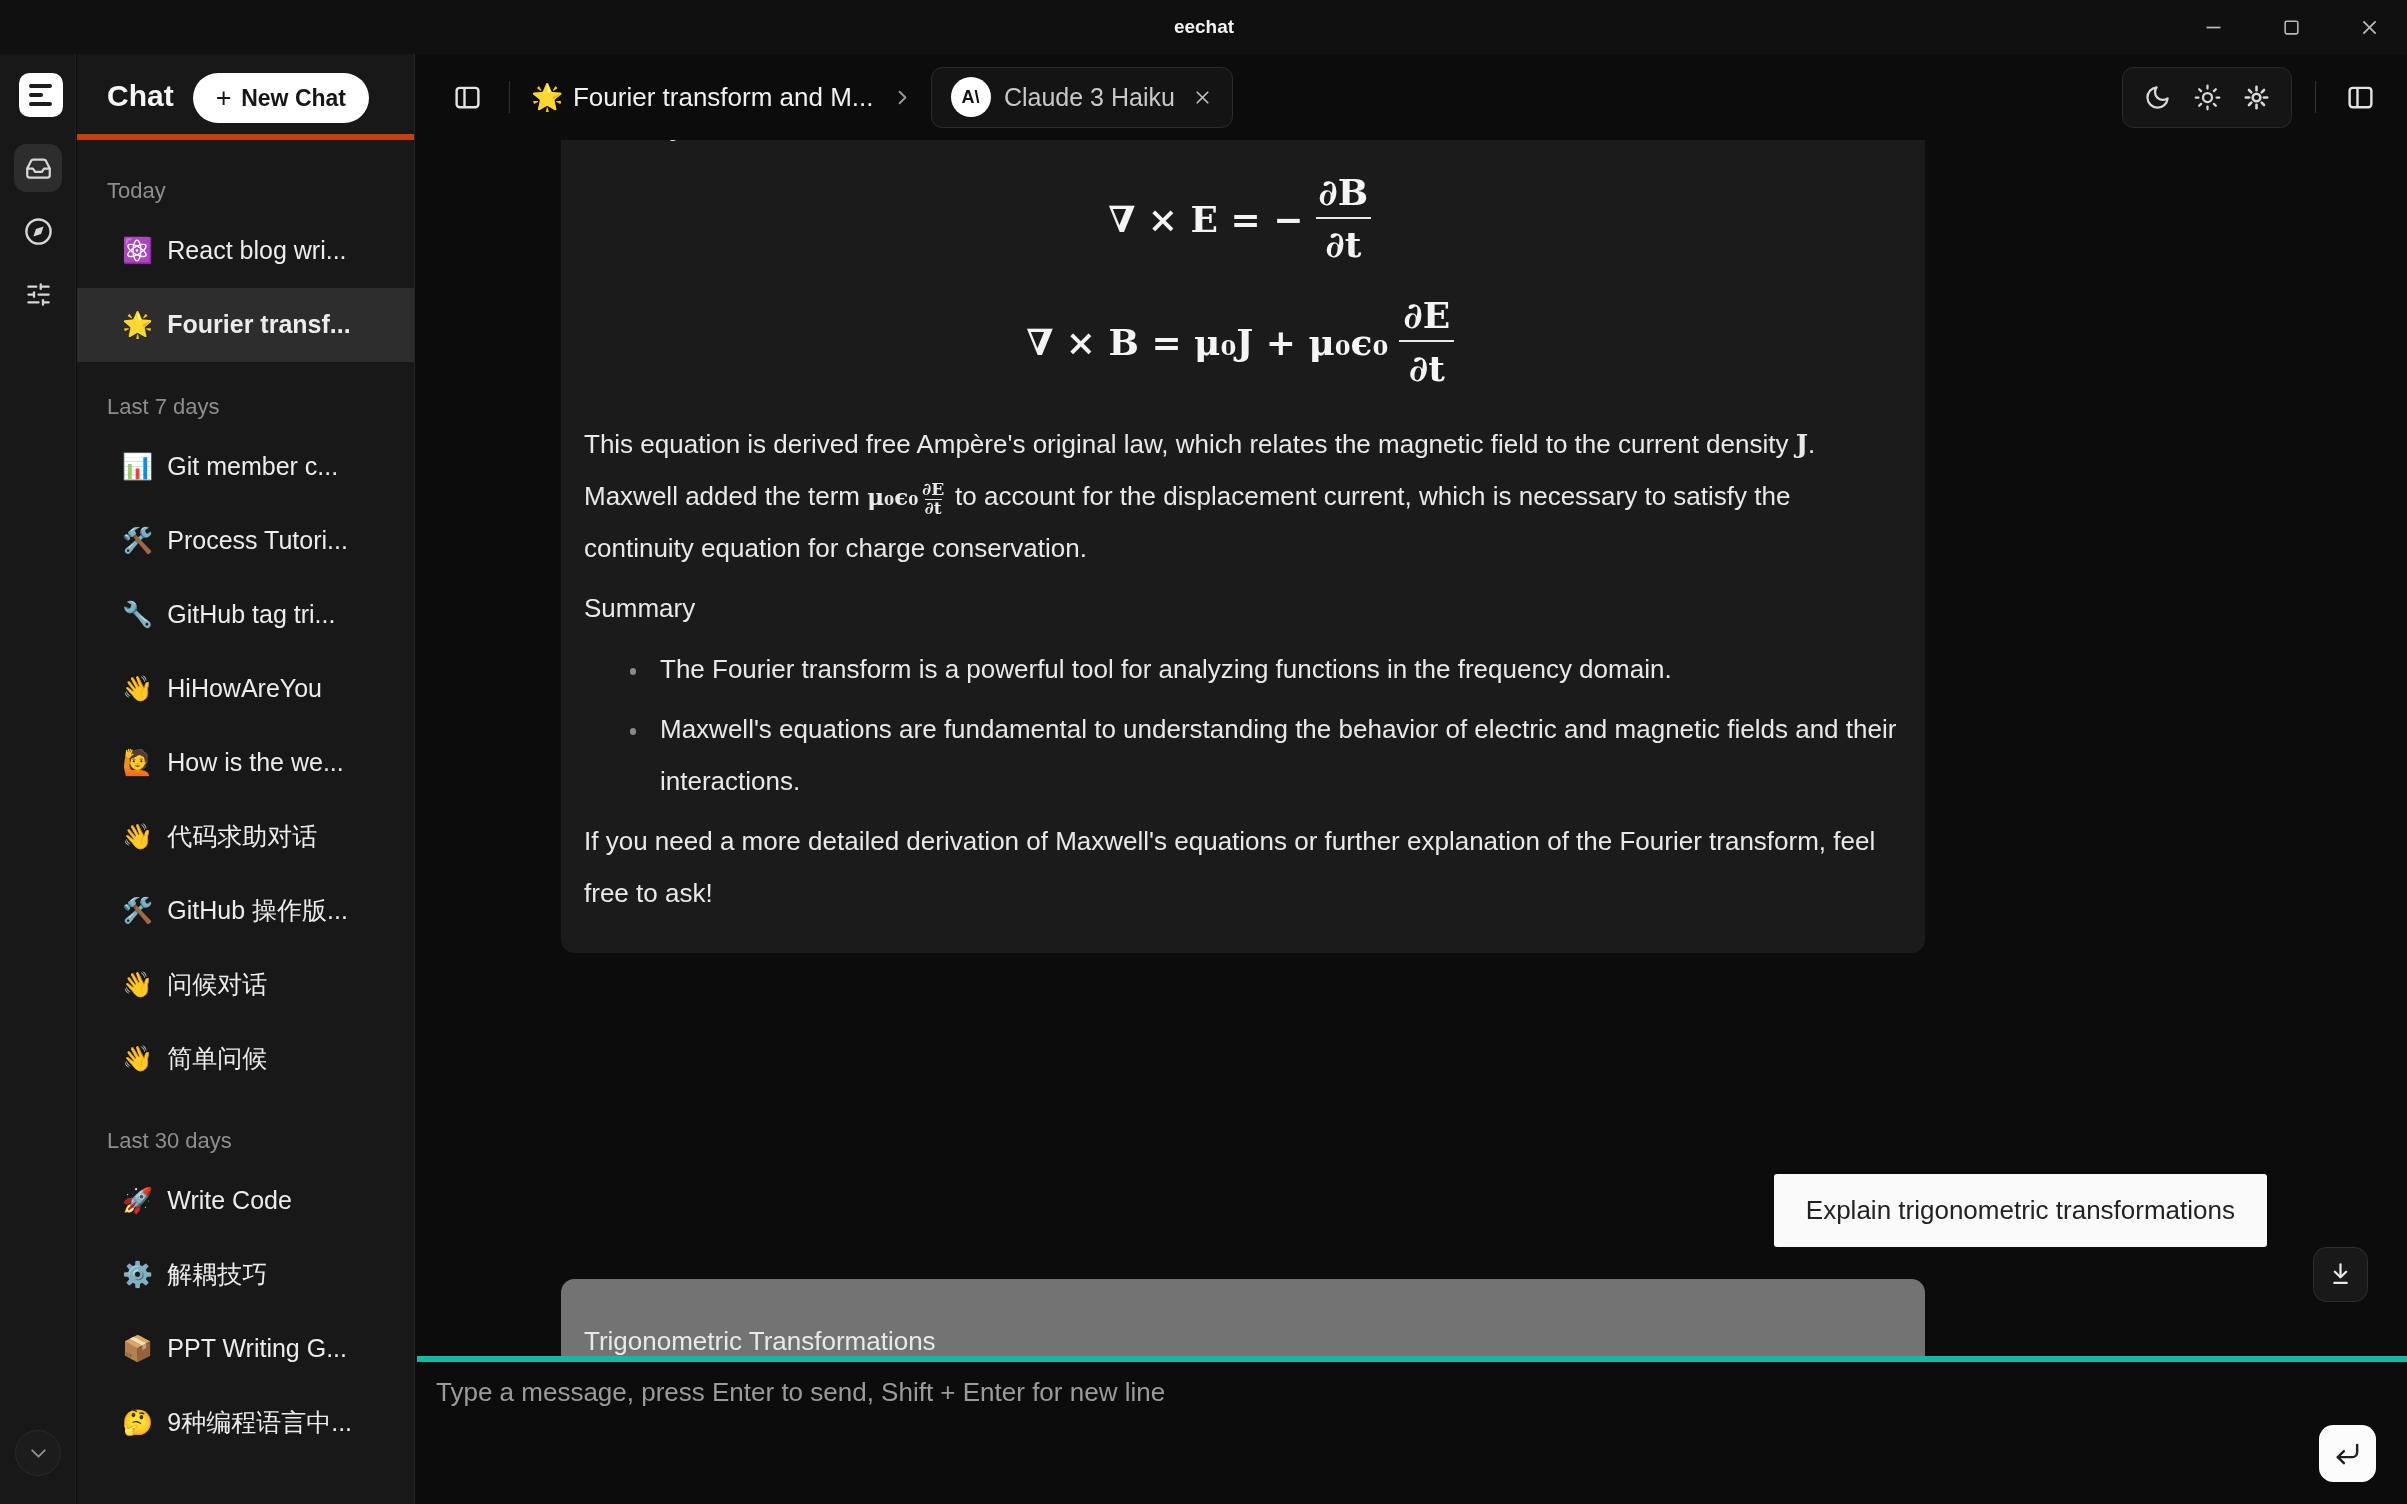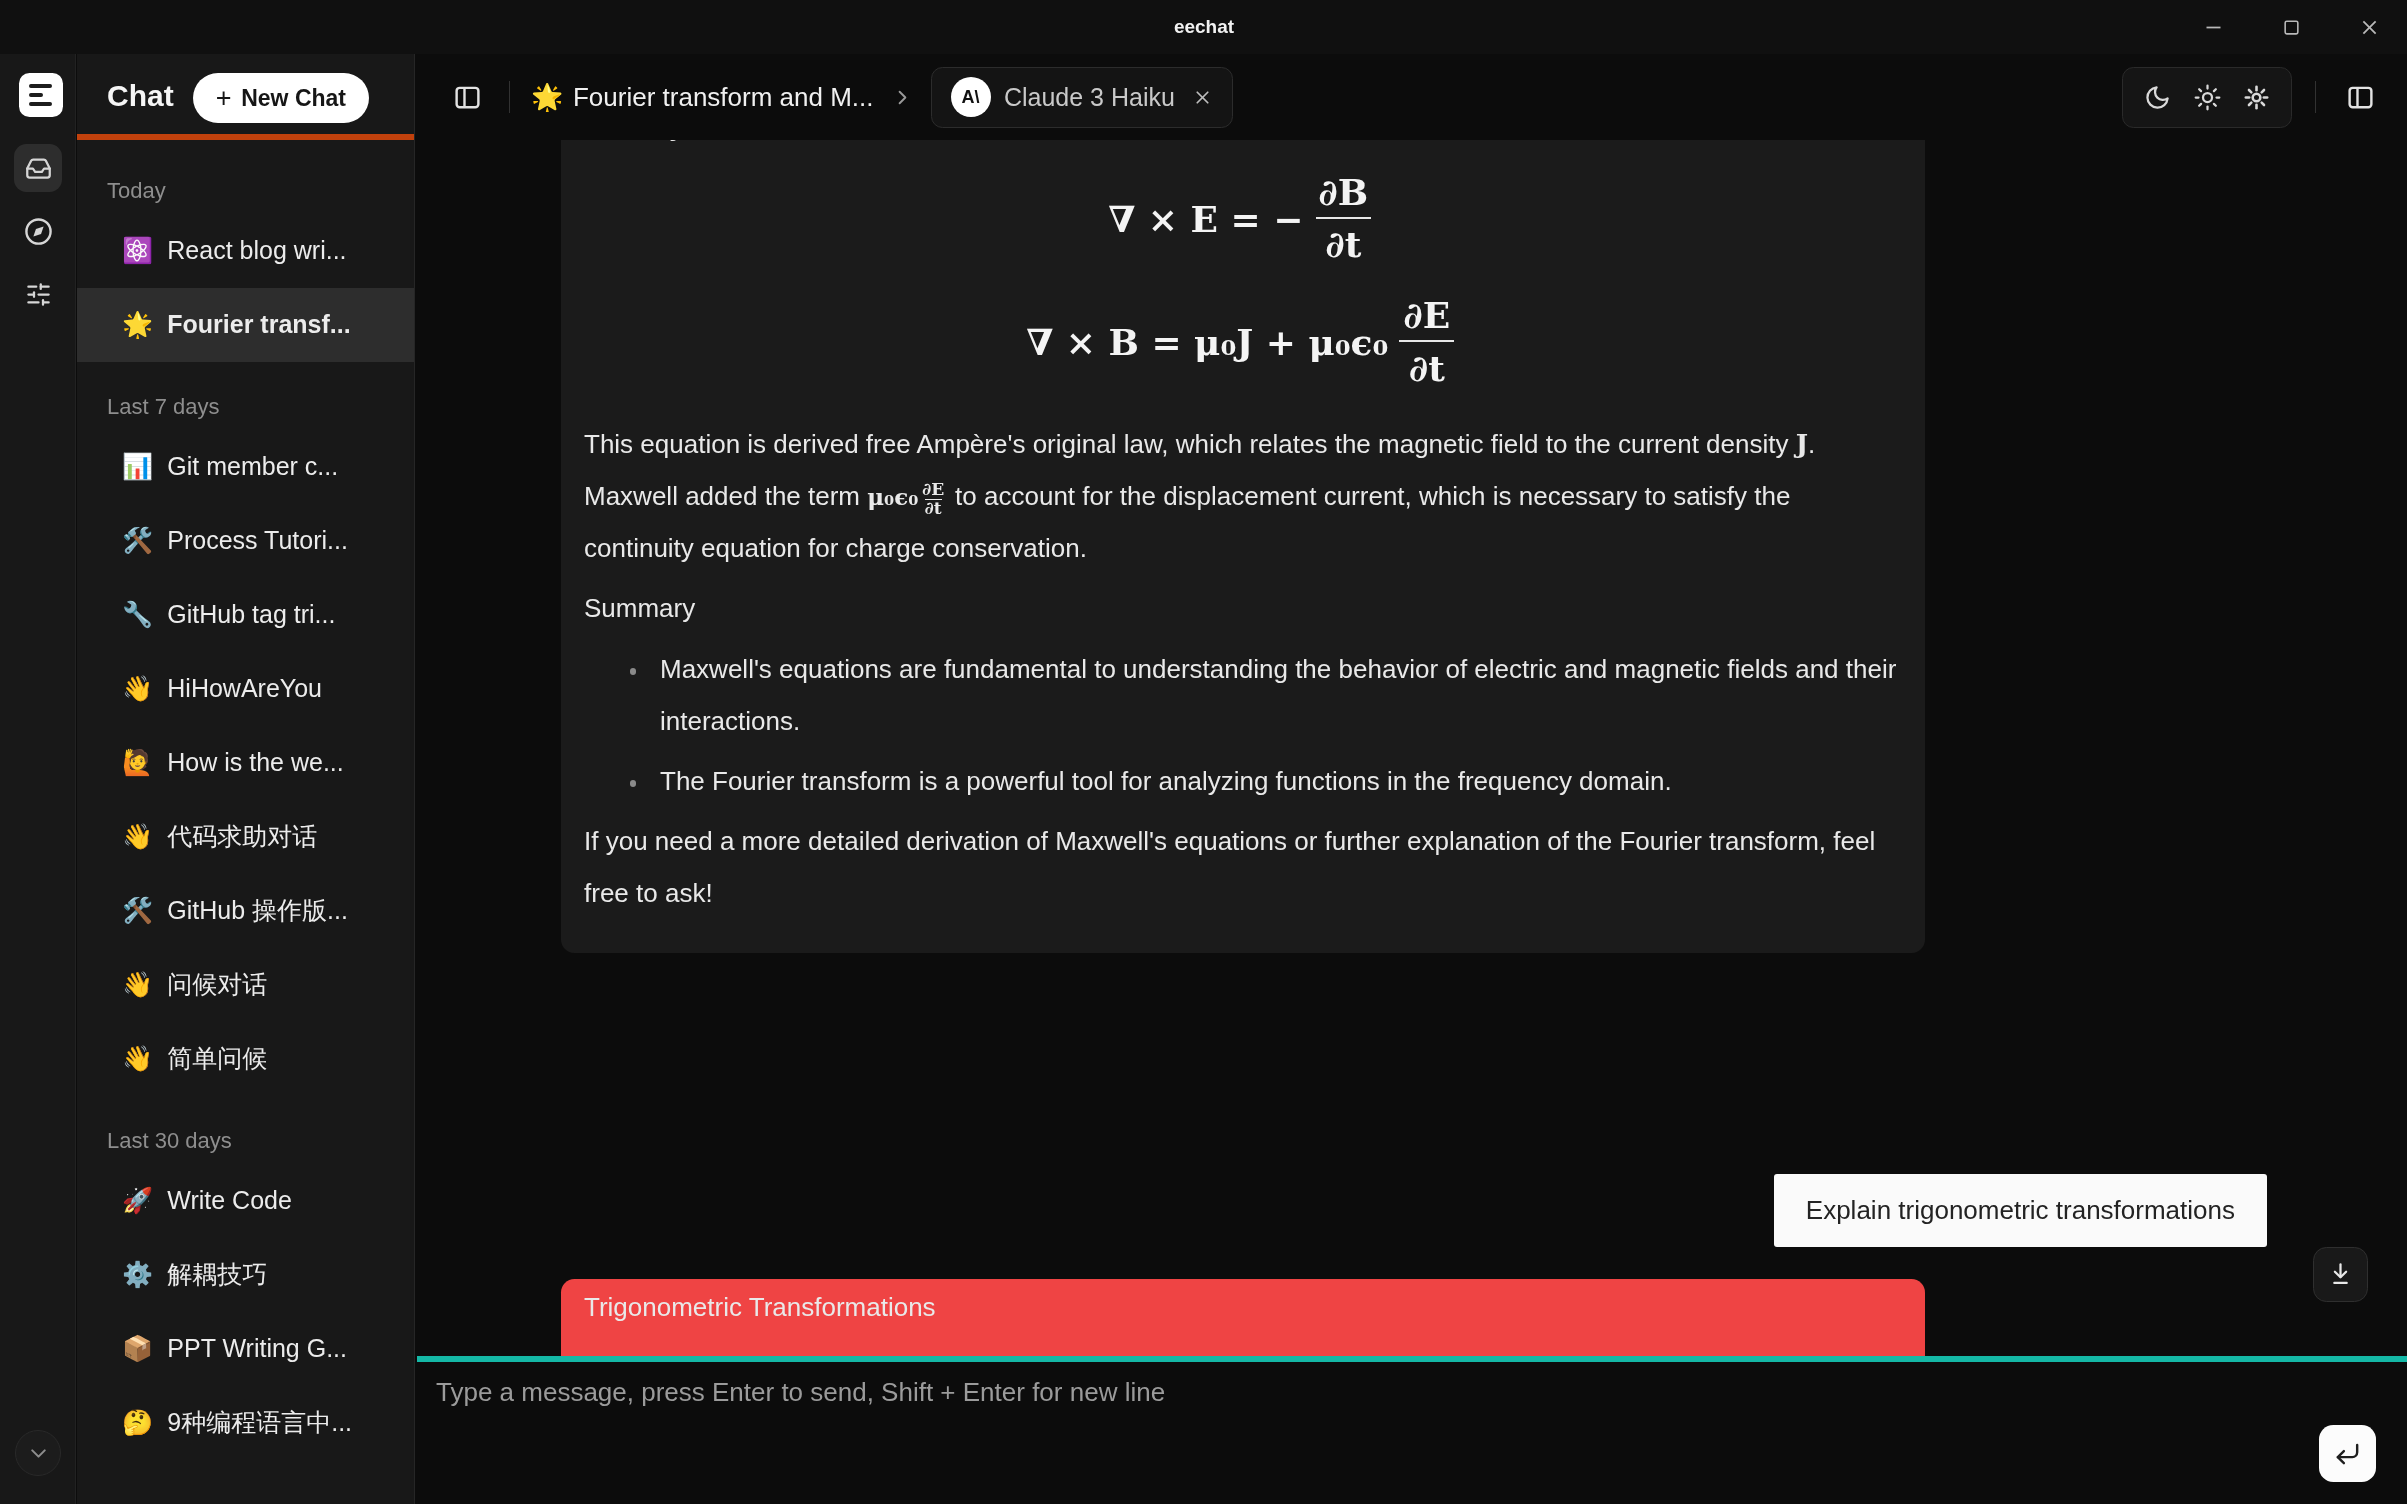--- a/index.html
+++ b/index.html
@@ -85,22 +85,22 @@
   .msg-list { list-style:none; margin:9.6px 0 3.8px 38px; }
   .msg-list li { position:relative; padding-left:38px; line-height:2.0; margin:7.6px 0; }
   .msg-list li::before { content:""; position:absolute; left:7.6px; top:25px; width:6.7px; height:6.7px;
     border-radius:50%; background:#8a8a8a; }
 
   .user-bubble { position:absolute; right:141px; top:1034px; height:73px; background:#fafafa; color:#232323;
     border-radius:3px; display:flex; align-items:center; padding:0 32px; font-size:26px; }
   .scroll-bottom-btn { position:absolute; right:40px; top:1107px; width:55px; height:55px; border-radius:13.4px;
     background:#191919; border:1px solid #2f2f2f; display:flex; align-items:center; justify-content:center; color:#e8e8e8; }
 
-  .msg-card2 { position:absolute; left:144px; top:1139px; width:1364px; height:115px; background:#ef4444;
-    border-radius:13.4px 13.4px 0 0; padding:13px 23px; color:#e9e9e9; font-size:26px; }
+  .msg-card2 { position:absolute; left:144px; top:1139px; width:1364px; height:115px; background:#737373;
+    border-radius:13.4px 13.4px 0 0; padding:47px 23px; color:#e9e9e9; font-size:26px; }
 
   .composer { position:absolute; left:0; top:1302px; width:100%; height:149px; background:#0c0c0c; border-top:6px solid #14b8a6; }
   .composer textarea { position:absolute; left:19px; top:15.3px; width:1816px; height:115px; background:transparent;
     border:none; outline:none; resize:none; color:#e5e5e5; font-family:inherit; font-size:26px; }
   .composer textarea::placeholder { color:#9b9b9b; }
   .send-btn { position:absolute; right:32.5px; top:63px; width:57px; height:57px; background:#fcfcfc; border:none;
     border-radius:14.3px; display:flex; align-items:center; justify-content:center; color:#1f1f1f; }
 </style>
 </head>
 <body>
@@ -334,22 +334,22 @@
               <span class="den">∂t</span>
             </span>
         </span>
       </div>
       <p><span>This equation is derived free Ampère's original law, which relates the magnetic field to the current density </span><span class="serif-b">J</span><span>. Maxwell added the term </span><span class="inline-math"><span>μ₀ϵ₀</span><span class="inline-frac">
               <span class="num">∂E</span>
               <span class="den">∂t</span>
             </span></span><span> to account for the displacement current, which is necessary to satisfy the continuity equation for charge conservation.</span></p>
       <div class="summary-line">Summary</div>
       <ul class="msg-list">
+        <li>The Fourier transform is a powerful tool for analyzing functions in the frequency domain.</li>
         <li>Maxwell's equations are fundamental to understanding the behavior of electric and magnetic fields and their interactions.</li>
-        <li>The Fourier transform is a powerful tool for analyzing functions in the frequency domain.</li>
       </ul>
       <p>If you need a more detailed derivation of Maxwell's equations or further explanation of the Fourier transform, feel free to ask!</p>
     </div>
 
     <div class="user-bubble">
       <span>Explain trigonometric transformations</span>
     </div>
 
     <div class="scroll-bottom-btn">
       <svg width="27" height="27" viewBox="0 0 24 24" fill="none" stroke="currentColor" stroke-width="2" stroke-linecap="round" stroke-linejoin="round">

